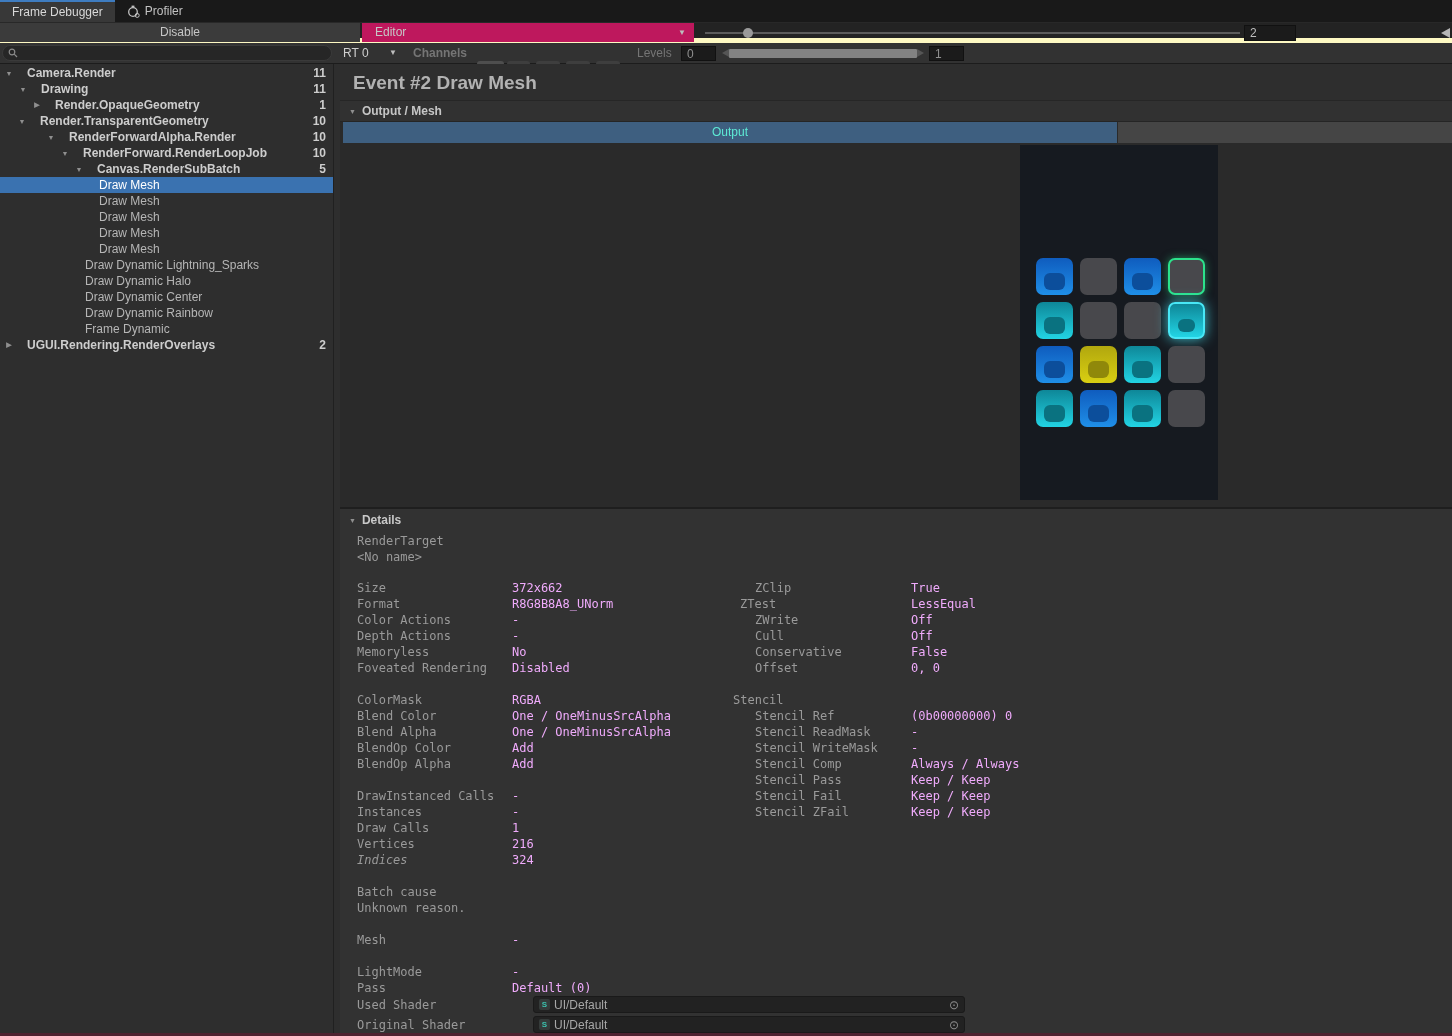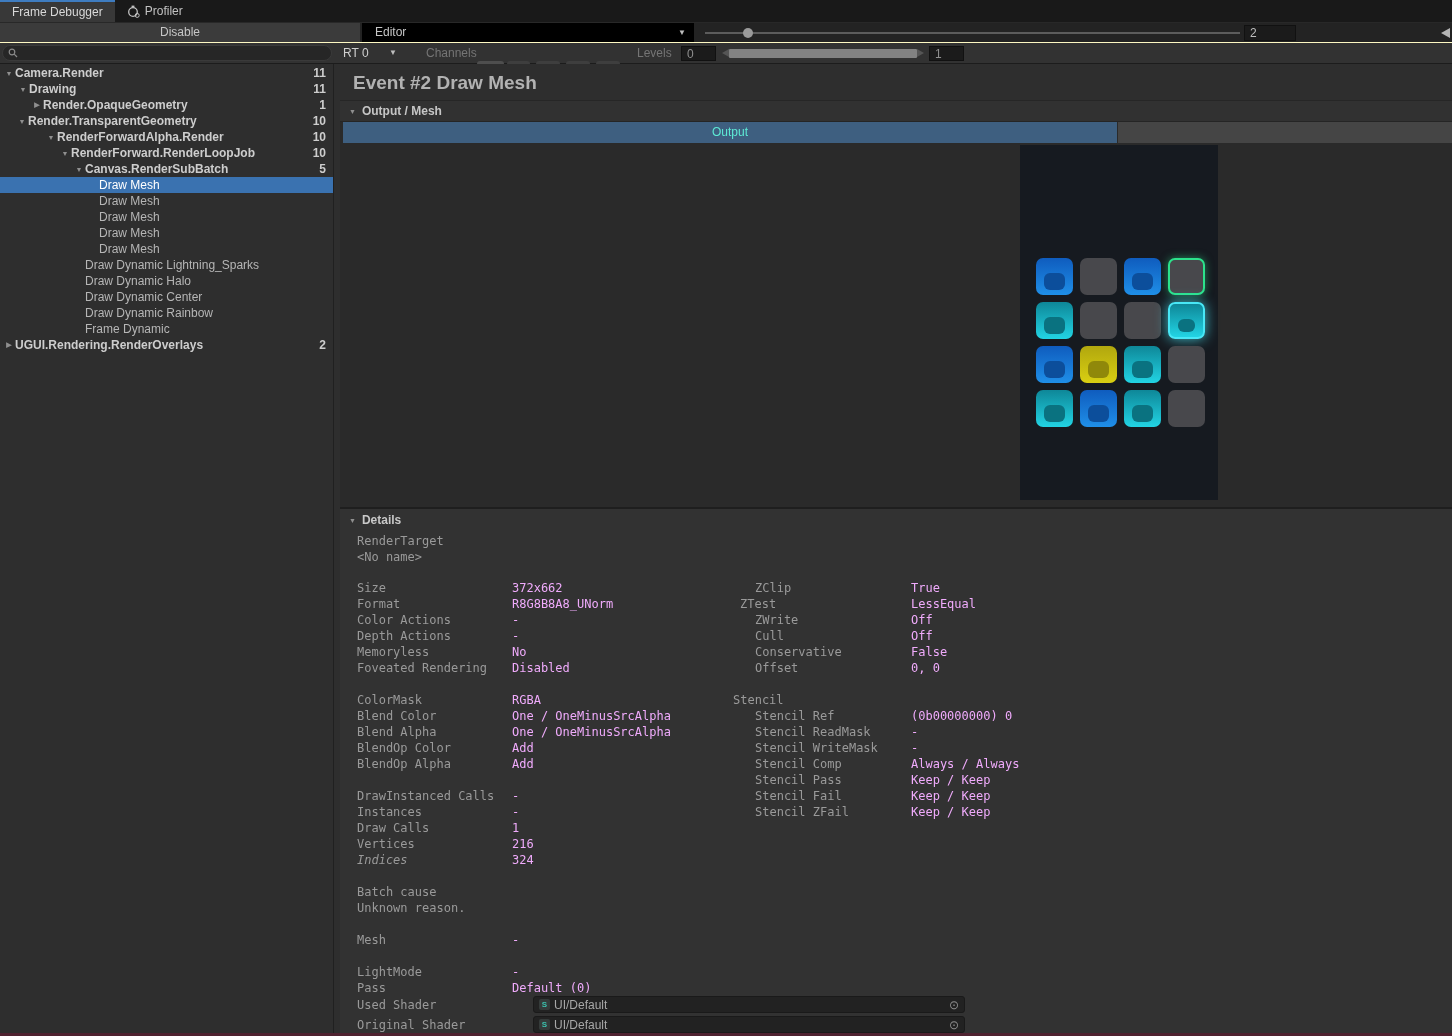--- a/index.html
+++ b/index.html
@@ -6,58 +6,58 @@
   html,body { width:1452px; height:1036px; overflow:hidden; background:#232323;
               font-family:"Liberation Sans",sans-serif; font-size:12px; -webkit-font-smoothing:antialiased; }
   #root { position:relative; width:1452px; height:1036px; background:#282828; }
 
   
   .tabbar { position:absolute; left:0; top:0; width:100%; height:22px; background:#191919; display:flex; }
   .tab { height:22px; display:flex; align-items:center; gap:5px; padding:0 12px; color:#c2c2c2; cursor:default; }
   .tab.active { background:#383838; border-top:2px solid #3e7cc0; color:#d9d9d9; }
 
   
-  .toolbar1 { position:absolute; left:0; top:23px; width:100%; height:20px; background:#232323; border-bottom:1px solid #fef9c3; }
+  .toolbar1 { position:absolute; left:0; top:23px; width:100%; height:20px; background:#232323; border-bottom:5px solid #fef9c3; }
   .btn-disable { position:absolute; left:0; top:0; width:360px; height:19px; background:#3b3b3b;
                  color:#c6c6c6; text-align:center; line-height:19px; }
-  .dd-editor { position:absolute; left:362px; top:0; width:332px; height:19px; background:#000000; color:#c6c6c6; line-height:19px; padding-left:13px; }
+  .dd-editor { position:absolute; left:362px; top:0; width:332px; height:19px; background:#be185d; color:#c6c6c6; line-height:19px; padding-left:13px; }
   .dd-arrow { position:absolute; right:8px; top:0; font-size:8px; color:#bdbdbd; }
   .slider1 { position:absolute; left:705px; top:0; width:535px; height:19px; }
   .slider1 .track { position:absolute; left:0; right:0; top:9px; height:2px; background:#5c5c5c; }
   .slider1 .handle { position:absolute; left:38px; top:5px; width:10px; height:10px; border-radius:50%; background:#9a9a9a; }
   .numfield { position:absolute; background:#1b1b1b; border:1px solid #111; color:#bdbdbd; line-height:14px; padding-left:5px; }
   .nf-zoom { left:1244px; top:2px; width:52px; height:16px; }
   .arrow-left { position:absolute; left:1441px; top:5px; width:0; height:0;
                 border-top:5px solid transparent; border-bottom:5px solid transparent; border-right:9px solid #b5b5b5; }
 
   
   .toolbar2 { position:absolute; left:0; top:43px; width:100%; height:21px; background:#323232; border-bottom:1px solid #1c1c1c; }
   .search { position:absolute; left:2px; top:2px; width:330px; height:16px; background:#262626;
             border:1px solid #3a3a3a; border-radius:8px; display:flex; align-items:center; padding-left:5px; }
   .dd-rt { position:absolute; left:337px; top:0; width:68px; height:20px; color:#d0d0d0; line-height:20px; padding-left:6px; }
   .lbl-dim { position:absolute; top:0; line-height:20px; color:#757575; }
-  .lbl-channels { left:426px; }
+  .lbl-channels { left:413px;font-weight:bold; }
   .lbl-levels { left:637px; }
   .chanbtn { position:absolute; top:2px; height:16px; background:#3e3e3e; border-radius:3px; color:#8f8f8f;
              font-size:11px; text-align:center; line-height:16px;margin-top:16px; }
   .chanbtn.selected { background:#4e4e4e; color:#a8a8a8; }
   .nf-lmin { left:681px; top:3px; width:35px; height:15px; color:#909090; }
   .nf-lmax { left:929px; top:3px; width:35px; height:15px; color:#909090; }
   .range { position:absolute; left:722px; top:6px; width:202px; height:9px; }
   .range .bar { position:absolute; left:7px; right:7px; top:0; bottom:0; background:#828282; border-radius:1px; }
   .range .tipL { position:absolute; left:0; top:0; width:0; height:0; border-top:4.5px solid transparent; border-bottom:4.5px solid transparent; border-right:7px solid #555; }
   .range .tipR { position:absolute; right:0; top:0; width:0; height:0; border-top:4.5px solid transparent; border-bottom:4.5px solid transparent; border-left:7px solid #555; }
 
   
   .main { position:absolute; left:0; top:64px; right:0; bottom:0; }
   .tree { position:absolute; left:0; top:0; width:333px; bottom:0; background:#2e2e2e; padding-top:1px; }
   .splitter { position:absolute; left:333px; top:0; width:7px; bottom:0; background:#2e2e2e; border-left:1px solid #202020; }
   .treerow { position:relative; height:16px; display:flex; align-items:center; color:#b6b6b6; white-space:nowrap; }
   .treerow .tri { width:12px; font-size:7px; color:#8f8f8f; flex:0 0 12px; text-align:center; }
-  .treerow.bold { font-weight:bold; color:#cdcdcd; }
+  .treerow.bold { font-weight:bold; color:#cdcdcd;gap:12px; }
   .treerow .count { position:absolute; right:7px; font-weight:bold; color:#cdcdcd; }
   .treerow.selected { background:#3a72b0; color:#fff; }
 
   .rightpane { position:absolute; left:340px; right:0; top:0; bottom:0; background:#2a2a2a; }
   .event-title { height:36px; background:#2e2e2e; color:#b2b2b2; font-size:19px; font-weight:bold; padding:8px 0 0 13px; }
   .section-header { height:22px; background:#313131; border-top:1px solid #262626; border-bottom:1px solid #252525;
                     display:flex; align-items:center; padding-left:9px; gap:6px; color:#c6c6c6; font-weight:bold; }
   .fold-tri { font-size:7px; color:#909090; }
   .tabs-row { position:relative; height:22px; background:#2a2a2a; }
   .otab { position:absolute; top:0; height:21px; line-height:21px; text-align:center; color:#5eead4; }

